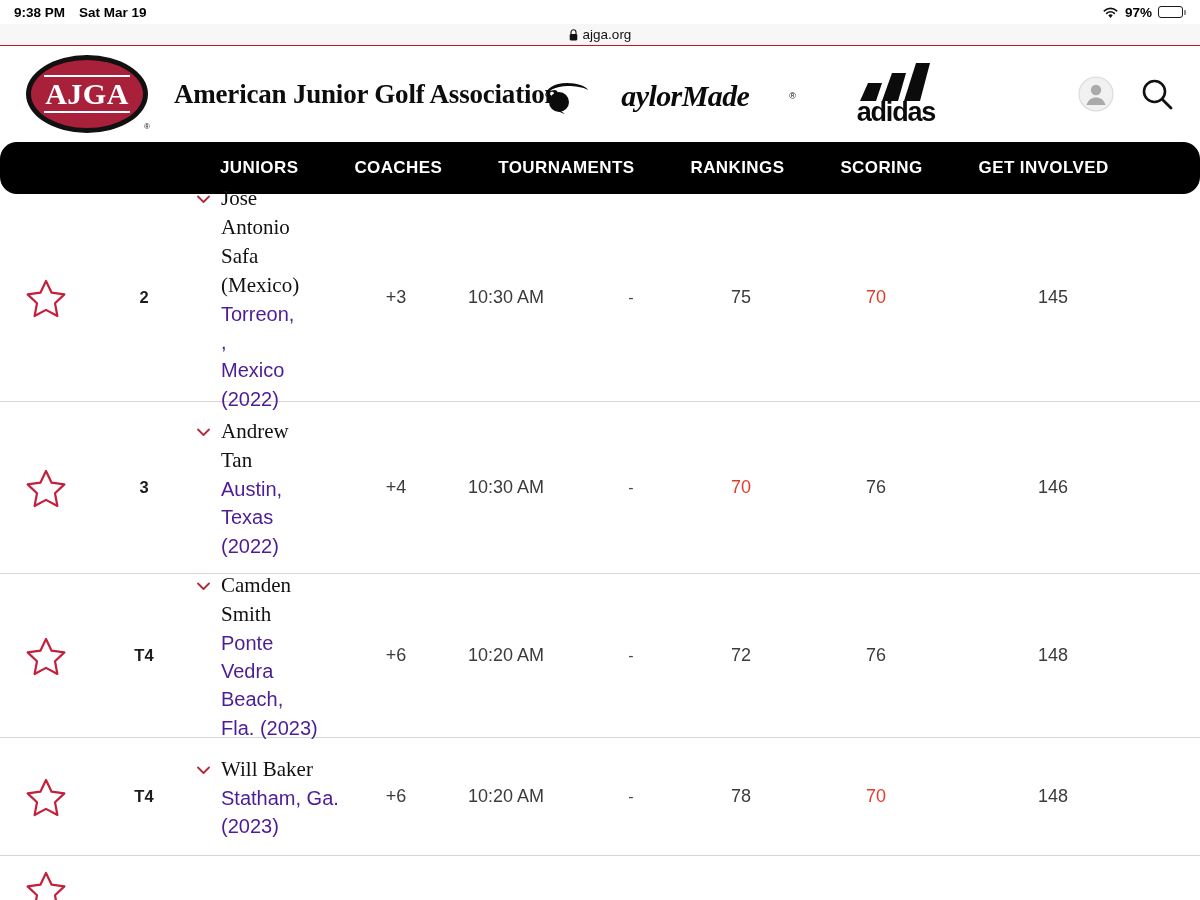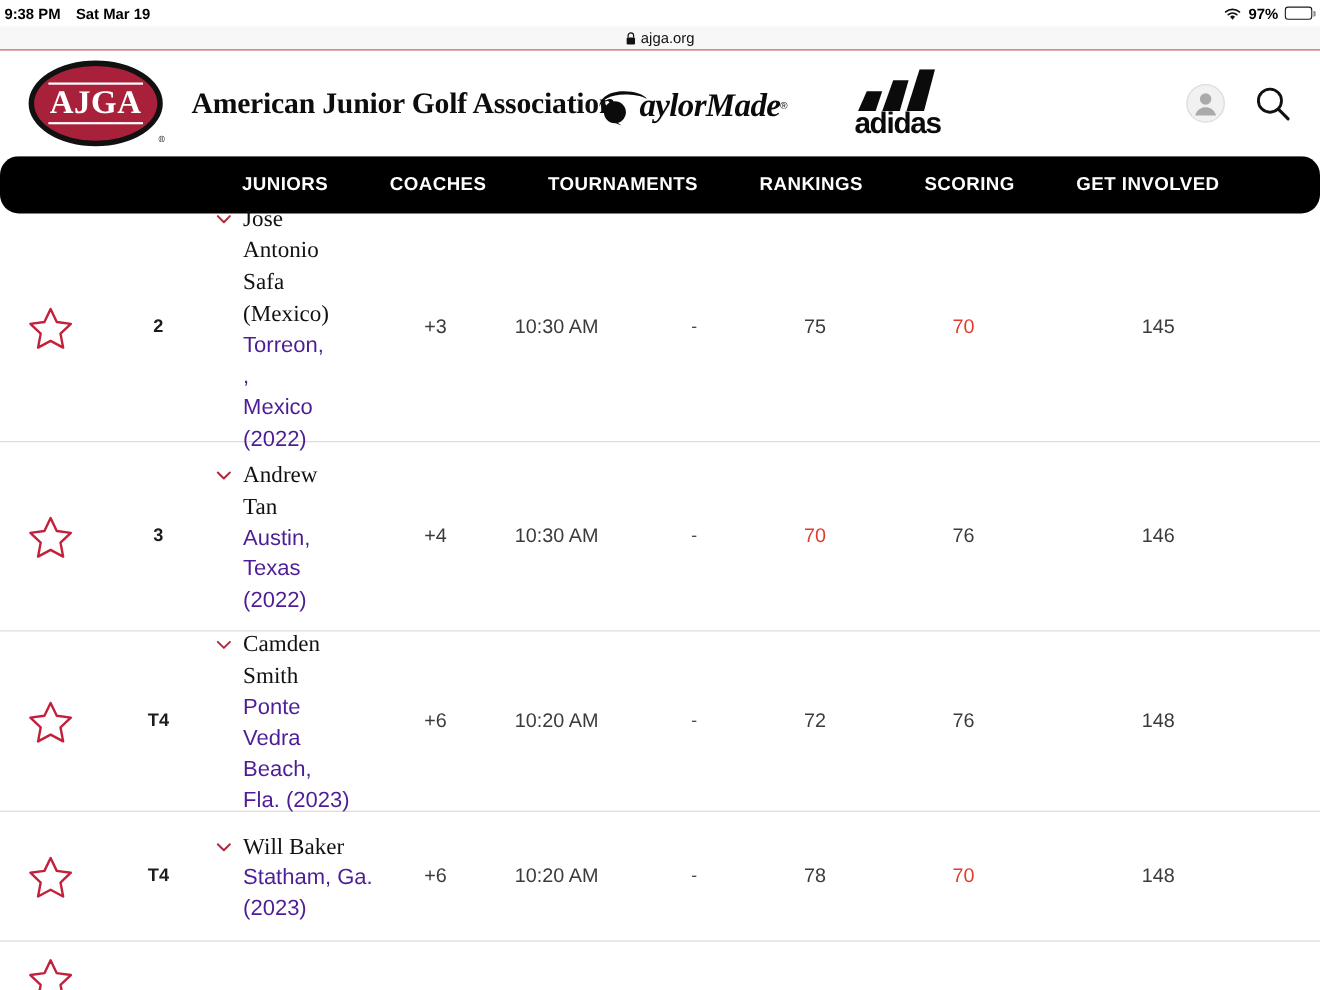--- a/index.html
+++ b/index.html
@@ -7,21 +7,21 @@
     width: 1200px; height: 900px;
     background: #ffffff;
     font-family: "Liberation Sans", sans-serif;
     overflow: hidden;
   }
 
   
   .statusbar {
     height: 24px;
     display: flex; align-items: center;
-    padding: 0 4px;
+    padding: 0 14px;
     font-size: 13.5px; font-weight: 600; color: #000;
     background: #ffffff;
   }
   .sb-left { display: flex; align-items: center; gap: 14px; }
   .sb-right { margin-left: auto; display: flex; align-items: center; gap: 6px; }
   .wifi-icon { width: 17px; height: 13px; display: block; }
   .battery {
     display: flex; align-items: center; gap: 1px;
   }
   .batt-body {
@@ -81,21 +81,21 @@
   .header-title {
     font-family: "Liberation Serif", serif;
     font-weight: 700; font-size: 27px; color: #0d0d0d;
     margin-left: 26px; white-space: nowrap;
     letter-spacing: -0.2px;
   }
   
   .taylormade {
     margin-left: -16px;
     display: flex; align-items: center;
-    position: relative; top: 2px;
+    position: relative; top: 2px; gap: 40px;
   }
   .tm-swoosh { width: 46px; height: 38px; display: block; margin-right: -8px; }
   .tm-word {
     font-family: "Liberation Serif", serif;
     font-style: italic; font-weight: 700;
     font-size: 30px; color: #0b0b0b; letter-spacing: -0.6px;
   }
   .tm-reg { font-size: 9px; font-style: normal; vertical-align: super; }
 
   .adidas {

